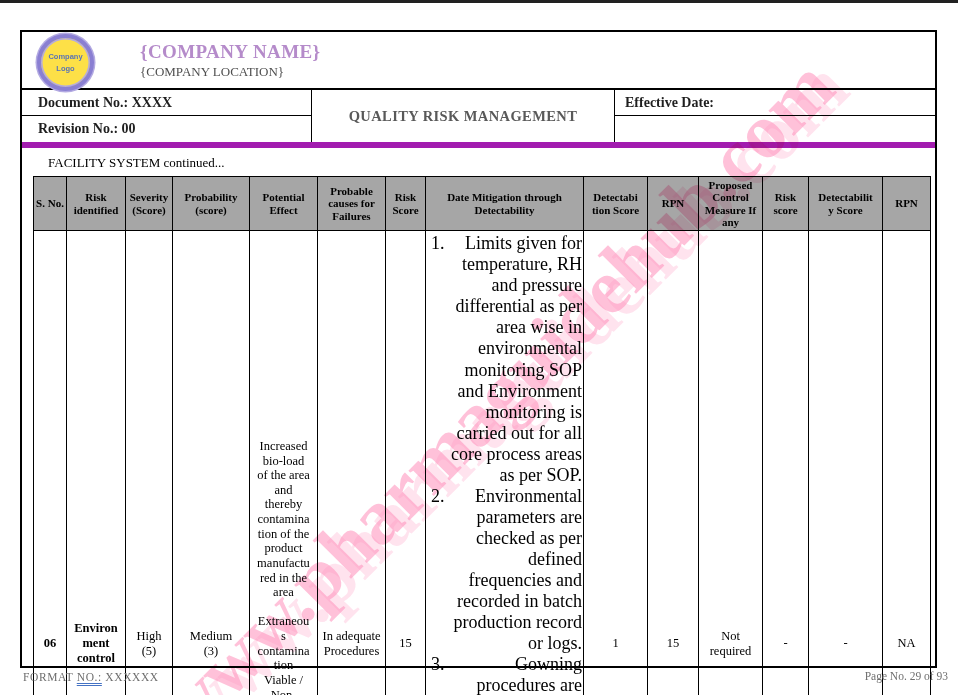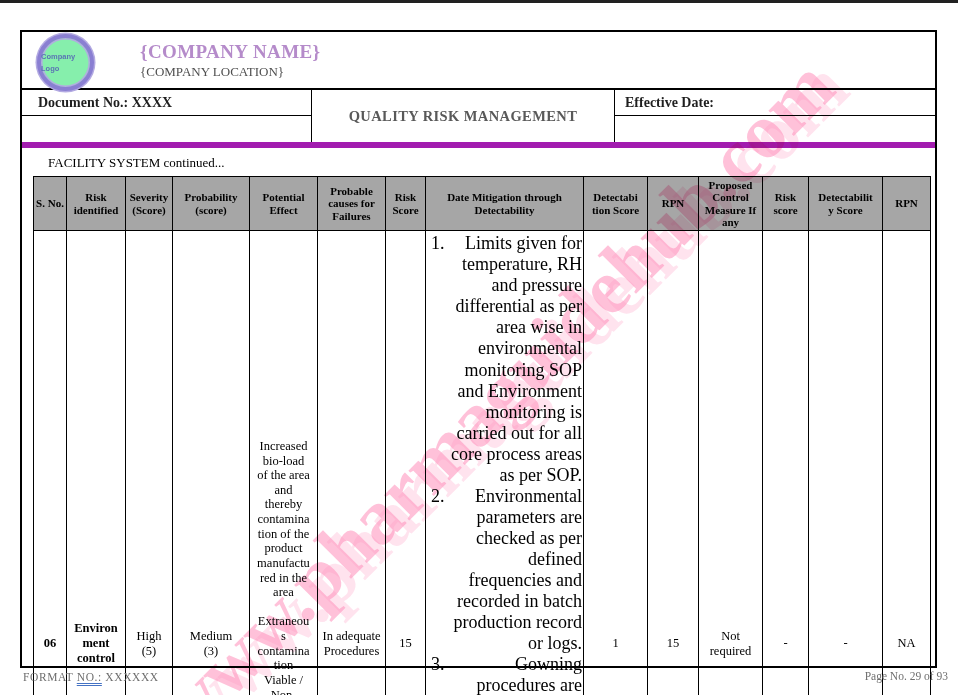--- a/index.html
+++ b/index.html
@@ -12,23 +12,23 @@
   .page {
     position:absolute; left:20px; top:30px; width:917px; height:638px;
     border:2px solid #000; box-sizing:border-box; background:#fff;
   }
 
   
   .hdr-row1 { height:56px; display:flex; position:relative; }
   .logo-wrap { width:118px; position:relative; }
   .logo-circle {
     position:absolute; left:15px; top:2px; width:49px; height:49px; border-radius:50%;
-    border:4px solid #8a7fd2; background:#86efac; z-index:2;
+    border:4px solid #8a7fd2; background:#fde047; z-index:2;
     box-shadow:0 0 0 1.5px #b3aae2, inset 0 0 0 1.5px #b3aae2;
-    display:flex; flex-direction:column; align-items:flex-start; justify-content:center;
+    display:flex; flex-direction:column; align-items:center; justify-content:center;
   }
   .logo-text { font-family:"Liberation Sans","DejaVu Sans",sans-serif; font-weight:bold;
     font-size:7.5px; color:#5b74b4; line-height:1.6; }
   .name-area { flex:1; display:flex; flex-direction:column; align-items:flex-start; justify-content:center; }
   .company-name { font-size:19px; font-weight:bold; color:#b58bca; letter-spacing:.4px; }
   .company-location { font-size:13px; color:#4f4f4f; margin-top:1px; }
 
   .hdr-grid {
     display:grid; grid-template-columns:289px 304px 1fr; grid-template-rows:26px 26px;
     border-top:2px solid #000; border-bottom:6px solid #a21caf; box-sizing:content-box;
@@ -93,20 +93,21 @@
       <div class="name-area">
         <div class="company-name">{COMPANY NAME}</div>
         <div class="company-location">{COMPANY LOCATION}</div>
       </div>
     </div>
 
     <div class="hdr-grid">
       <div class="hcell bline">Document No.: XXXX</div>
       <div class="hcell title-cell">QUALITY RISK MANAGEMENT</div>
       <div class="hcell bline r3">Effective Date:</div>
+      <div class="hcell">Revision No.: 00</div>
     </div>
 
     <div class="section-title">FACILITY SYSTEM continued...</div>
 
     <table class="risk">
       <colgroup>
         <col style="width:33px">
           <col style="width:59px">
           <col style="width:47px">
           <col style="width:77px">

